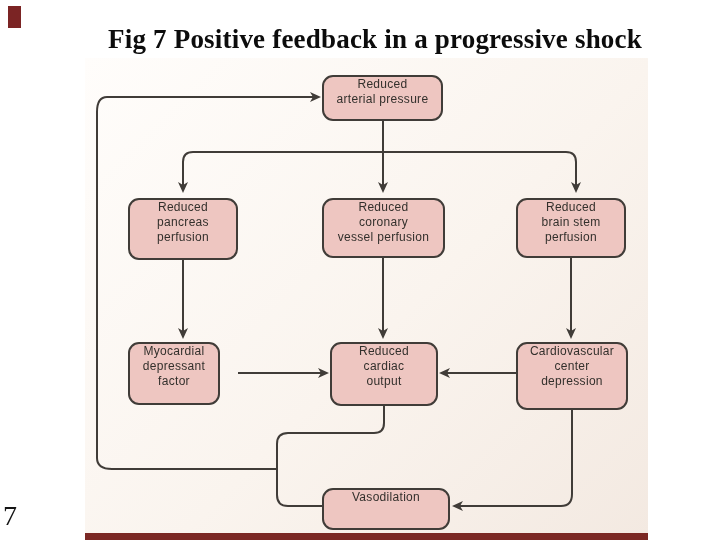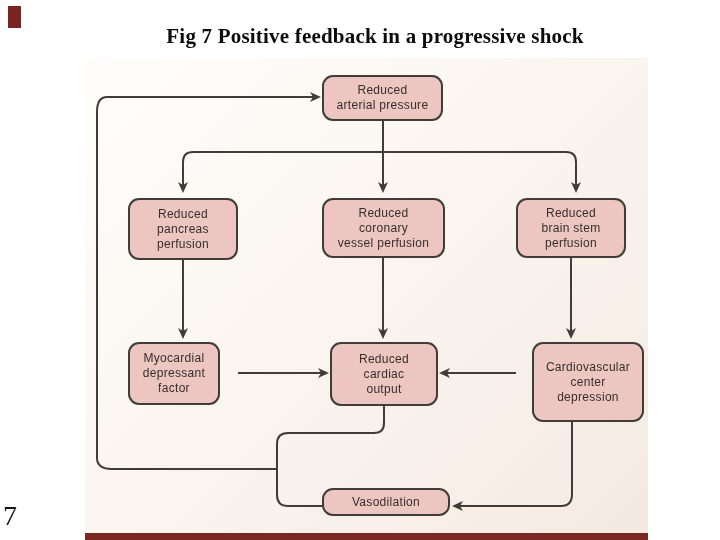--- a/index.html
+++ b/index.html
@@ -7,42 +7,42 @@
     position:relative;width:720px;height:540px;background:#ffffff;
     overflow:hidden;font-family:"Liberation Sans",sans-serif;
   }
   #accent-rect{
     position:absolute;left:8px;top:6px;width:13px;height:22px;
     background:#7b2424;
   }
   #title{
     position:absolute;left:0;top:24px;width:720px;text-align:center;
     padding-left:30px;box-sizing:border-box;
-    font-family:"Liberation Serif",serif;font-weight:bold;font-size:21px;
+    font-family:"Liberation Serif",serif;font-weight:bold;font-size:27px;
     color:#0c0c0c;letter-spacing:0.2px;white-space:nowrap;
   }
   #photo{
     position:absolute;left:85px;top:58px;width:563px;height:482px;
     background:linear-gradient(135deg,#fffdfb 0%,#faf4ee 55%,#f3e9e1 100%);
   }
   #photo-bottom-bar{
     position:absolute;left:85px;top:533px;width:563px;height:7px;
     background:#7b2824;
   }
   #page-number{
     position:absolute;left:3px;top:500px;
     font-family:"Liberation Serif",serif;font-size:28px;color:#141414;
   }
   .node{
     position:absolute;box-sizing:border-box;
     background-color:#eec6c1;
     background-image:radial-gradient(circle,rgba(198,116,110,0.5) 22%,transparent 24%);
     background-size:4px 4px;
     border:2px solid #403c38;border-radius:11px;
-    display:flex;align-items:center;justify-content:center;
+    display:flex;justify-content:center;
     text-align:center;color:#33302c;font-size:12px;line-height:15px;
     white-space:pre-line;letter-spacing:0.3px;
   }
   #connectors{position:absolute;left:0;top:0;width:720px;height:540px;pointer-events:none;}
   #connectors path{stroke:#403c38;stroke-width:2;fill:none;}
   #connectors polygon{fill:#403c38;stroke:none;}
 </style>
 </head>
 <body>
 
@@ -113,25 +113,25 @@
 depressant
 factor</span>
   </div>
 
   <div class="node" style="left:330px;top:342px;width:108px;height:64px;">
     <span>Reduced
 cardiac
 output</span>
   </div>
 
-  <div class="node" style="left:532px;top:342px;width:112px;height:80px;">
+  <div class="node" style="left:516px;top:342px;width:112px;height:68px;">
     <span>Cardiovascular
 center
 depression</span>
   </div>
 
-  <div class="node" style="left:322px;top:488px;width:128px;height:28px;">
+  <div class="node" style="left:322px;top:488px;width:128px;height:42px;">
     <span>Vasodilation</span>
   </div>
 
   <div id="page-number">7</div>
 
 </div>
 
 </body></html>

